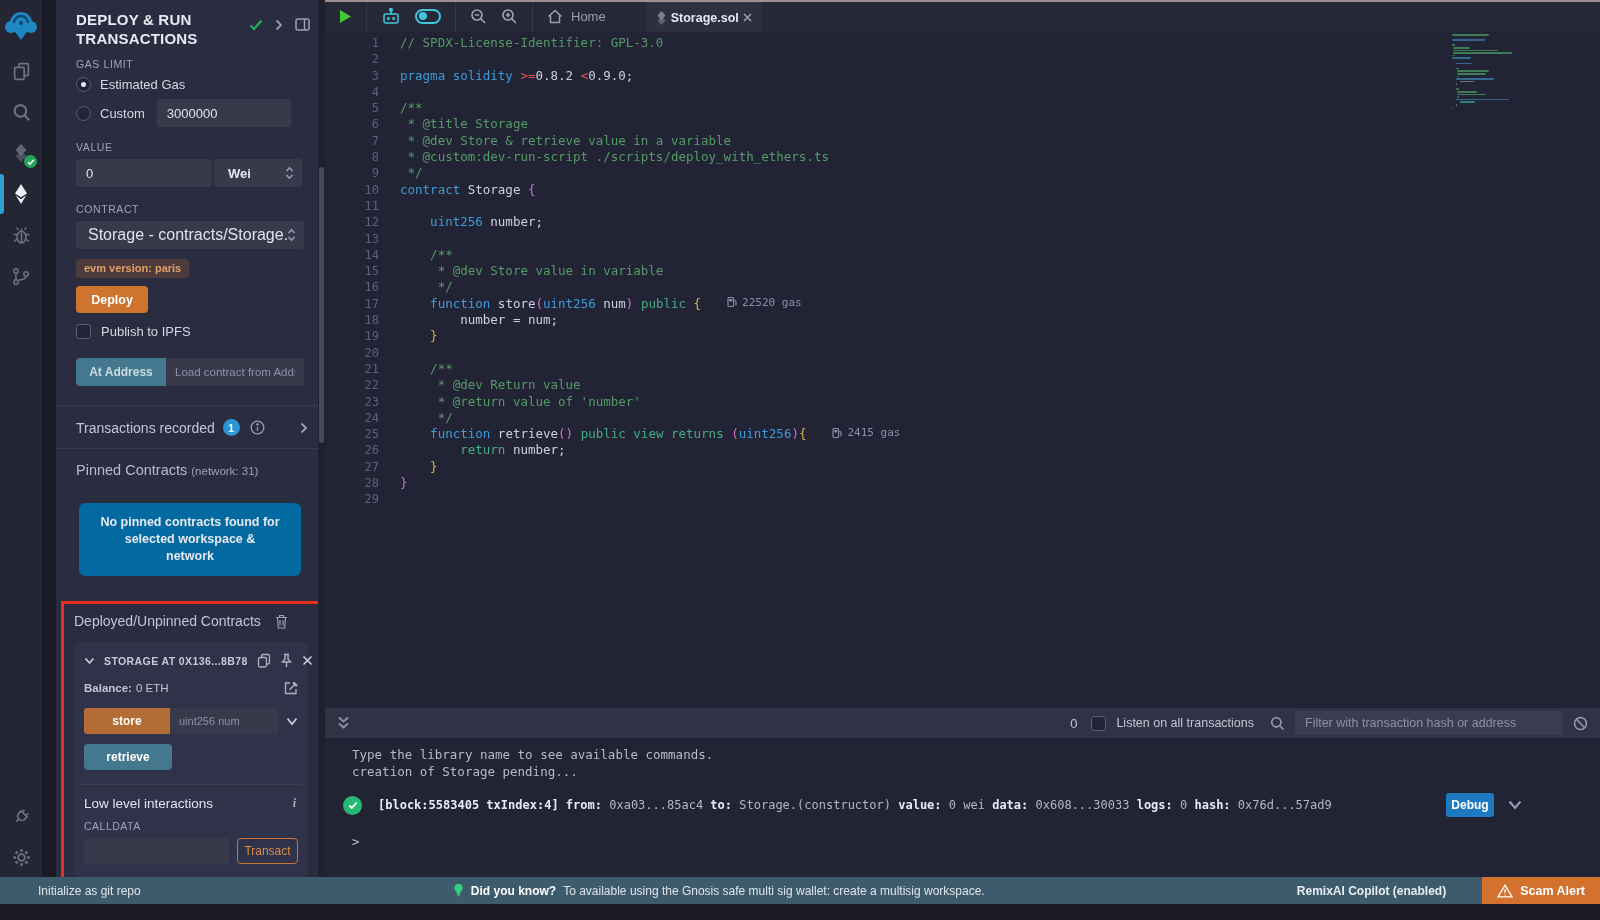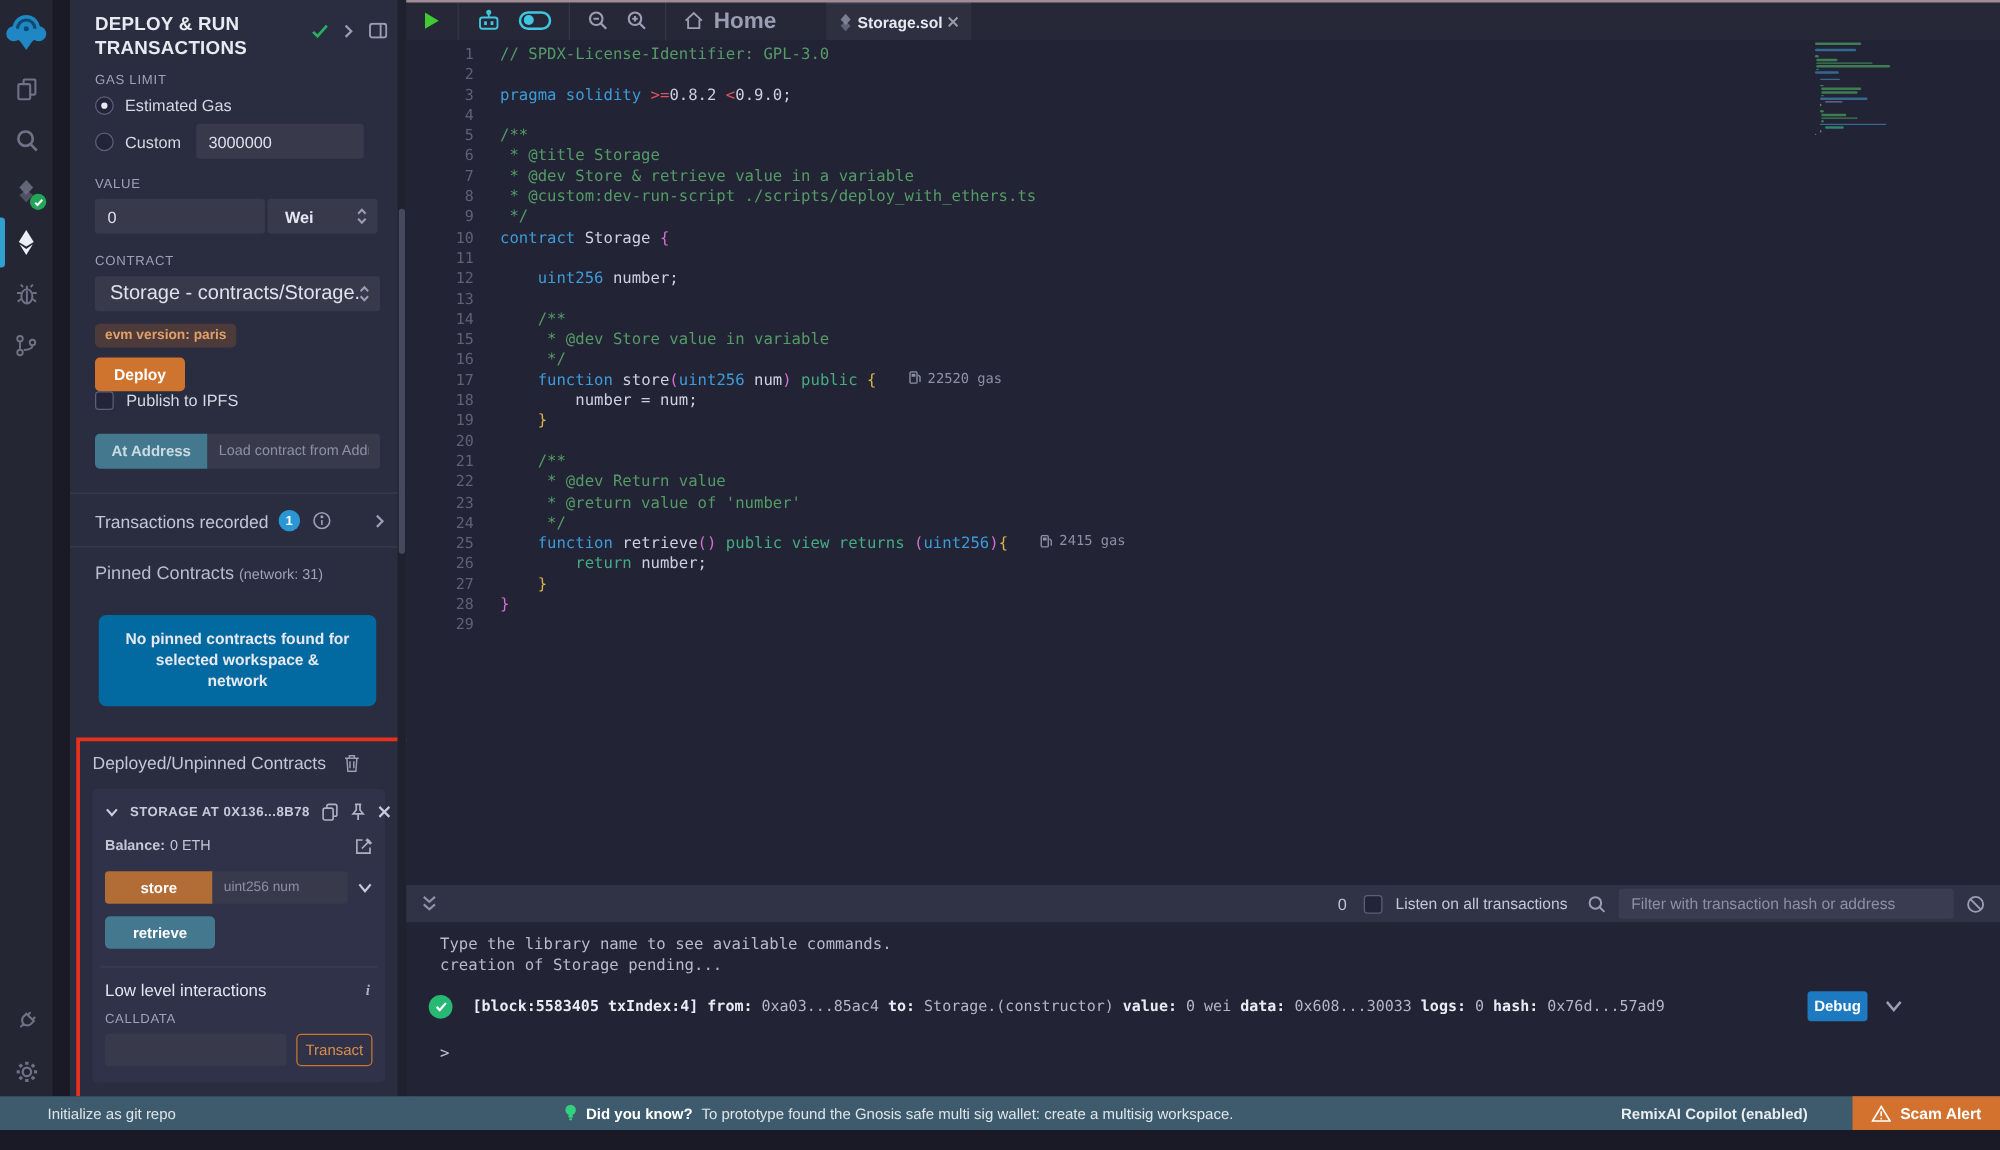--- a/index.html
+++ b/index.html
@@ -38,21 +38,21 @@
   .gas-input { width:134px; height:28px; margin-left:12px; padding:0 10px; font-size:13px; }
   .value-row { margin-top:6px; gap:2px; }
   .value-input { width:136px; height:28px; padding:0 10px; font-size:13px; }
   .unit-box { width:88px; height:28px; background:#383a4c; border-radius:3px; display:flex; align-items:center; padding:0 8px 0 14px; cursor:pointer; }
   .unit-box span { font-size:13px; font-weight:bold; color:#e4e6f0; flex:1; }
   .select { margin-top:6px; width:228px; height:28px; background:#383a4c; border-radius:3px; display:flex; align-items:center; padding:0 8px 0 12px; cursor:pointer; }
   .select span { font-size:16px; color:#dfe1ec; flex:1; white-space:nowrap; overflow:hidden; }
   .evm-badge { display:inline-block; margin-top:10px; padding:3px 8px 4px; border-radius:4px; background:rgba(207,116,44,.22); color:#e2a068; font-size:11px; font-weight:bold; }
   .btn { border:none; border-radius:4px; font-family:"Liberation Sans",sans-serif; font-weight:bold; cursor:pointer; }
   .deploy-btn { display:block; margin-top:8px; width:72px; height:27px; background:#cf742e; color:#fff; font-size:12.5px; }
-  .publish-row { gap:10px; }
+  .publish-row { margin-top:11px; gap:10px; }
   .checkbox { width:15px; height:15px; border-radius:3px; border:1.5px solid #5c5f75; background:#23243a; flex:none; cursor:pointer; }
   .chk-lbl { font-size:13px; color:#d5d7e4; }
   .ataddr-row { margin-top:19px; gap:0; }
   .ataddr-btn { width:90px; height:28px; background:#44788e; color:rgba(235,243,247,.8); font-size:12px; border-radius:4px 0 0 4px; }
   .ataddr-input { width:138px; height:28px; padding:0 9px; font-size:11.5px; border-radius:0 3px 3px 0; }
   .divider { height:1px; background:#3a3c4e; margin:0 -28px 0 -20px; }
   .d1 { margin-top:19px; }
   .txrec-row { padding:13px 0 12px; align-items:center; }
   .txrec-lbl { font-size:14px; color:#c3c6d5; }
   .tx-badge { width:17px; height:17px; border-radius:50%; background:#2b96d4; color:#fff; font-size:10.5px; font-weight:bold; display:flex; align-items:center; justify-content:center; margin-left:8px; }
@@ -93,21 +93,21 @@
   .panel-scroll .thumb { position:absolute; left:1px; top:167px; width:5px; height:276px; border-radius:3px; background:#46495c; }
 
   
   .main { position:absolute; left:325px; top:0; width:1275px; height:877px; background:#222334; }
   .main::before { content:''; position:absolute; top:0; left:0; right:0; height:2px; background:#c9aeb2; opacity:.75; z-index:5; }
   .toolbar { position:absolute; top:0; left:0; right:0; height:32px; background:#262838; display:flex; align-items:stretch; }
   .tb-group { display:flex; align-items:center; gap:14px; padding:0 14px; border-right:1px solid #35374a; }
   .toggle { width:26px; height:15px; border:2px solid #3fc6e0; border-radius:9px; position:relative; cursor:pointer; }
   .toggle .knob { position:absolute; left:2px; top:1.5px; width:8px; height:8px; border-radius:50%; background:#3fc6e0; }
   .home-group { border-right:none; gap:8px; }
-  .home-lbl { font-size:18px; color:#9b9eb2;font-weight:bold; }
+  .home-lbl { font-size:13px; color:#9b9eb2; }
   .tab { margin-left:26px; align-self:flex-end; height:30px; min-width:106px; background:#2e3040; border-top:1px solid #3c3e50; display:flex; align-items:center; gap:4px; padding:0 10px; cursor:pointer; }
   .tab-lbl { font-size:12.5px; font-weight:bold; color:#e6e8f2; }
 
   .editor { position:absolute; top:32px; left:0; right:0; height:676px; overflow:hidden; }
   .gutter { position:absolute; left:0; top:3px; width:70px; }
   .ln { height:16.3px; font:12px/16.3px "DejaVu Sans Mono",monospace; color:#5e6178; text-align:right; padding-right:16px; }
   .code { position:absolute; left:70px; top:3px; right:160px; }
   .code-line { height:16.3px; font:12.5px/16.3px "DejaVu Sans Mono",monospace; white-space:pre; padding-left:5px; }
   .tk-cm{color:#549b66;} .tk-kw{color:#3d9cd8;} .tk-pl{color:#ced0e0;}
   .tk-md{color:#45ab82;} .tk-op{color:#e0535f;}
@@ -613,21 +613,21 @@
     <span class="sb-left">Initialize as git repo</span>
     <div class="sb-center">
       <span>
         <svg width="11" height="15" viewBox="0 0 11 15">
             <circle cx="5.5" cy="5" r="4.2" fill="#35d07f"></circle>
             <rect x="3.7" y="9" width="3.6" height="2.2" rx=".8" fill="#35d07f"></rect>
             <rect x="4.3" y="11.6" width="2.4" height="1.6" rx=".7" fill="#35d07f"></rect>
           </svg>
       </span>
       <span class="sb-bold">Did you know?</span>
-      <span>To prototype found the Gnosis safe multi sig wallet: create a multisig workspace.</span>
+      <span>To available using the Gnosis safe multi sig wallet: create a multisig workspace.</span>
     </div>
     <div class="sb-right">
       <span class="sb-copilot">RemixAI Copilot (enabled)</span>
       <div class="scam">
         <svg width="16" height="14" viewBox="0 0 16 14" fill="none" stroke="#fff" stroke-width="1.3">
             <path d="M8 1.2 L15 12.8 H1 Z"></path>
             <path d="M8 5 V9"></path>
             <circle cx="8" cy="10.9" r=".7" fill="#fff" stroke="none"></circle>
           </svg>
         <span>Scam Alert</span>

